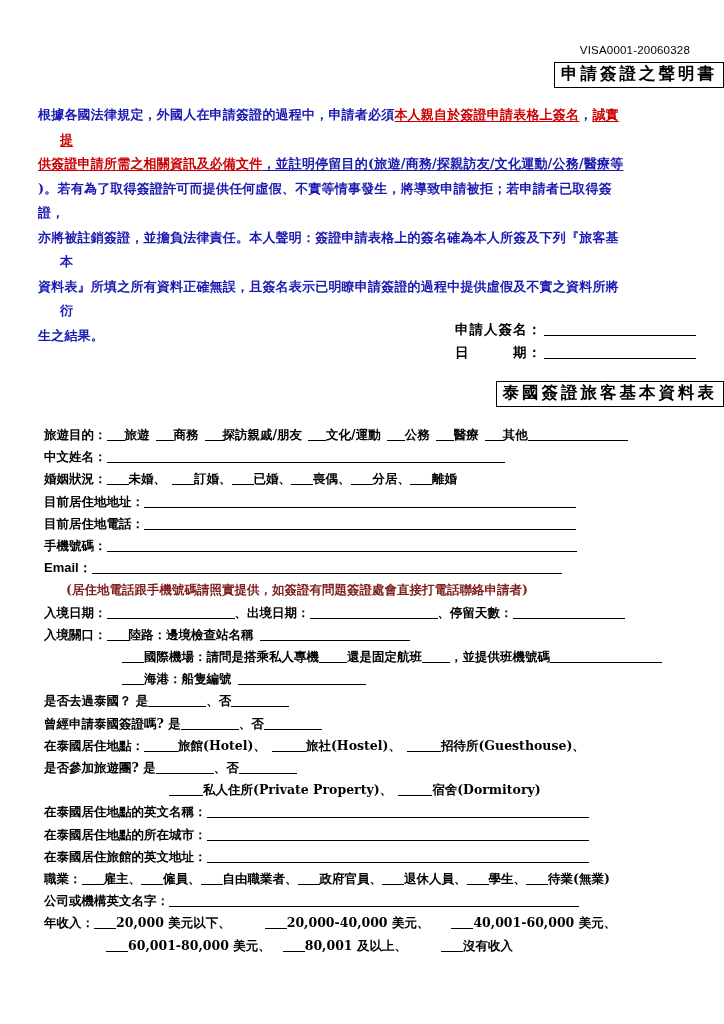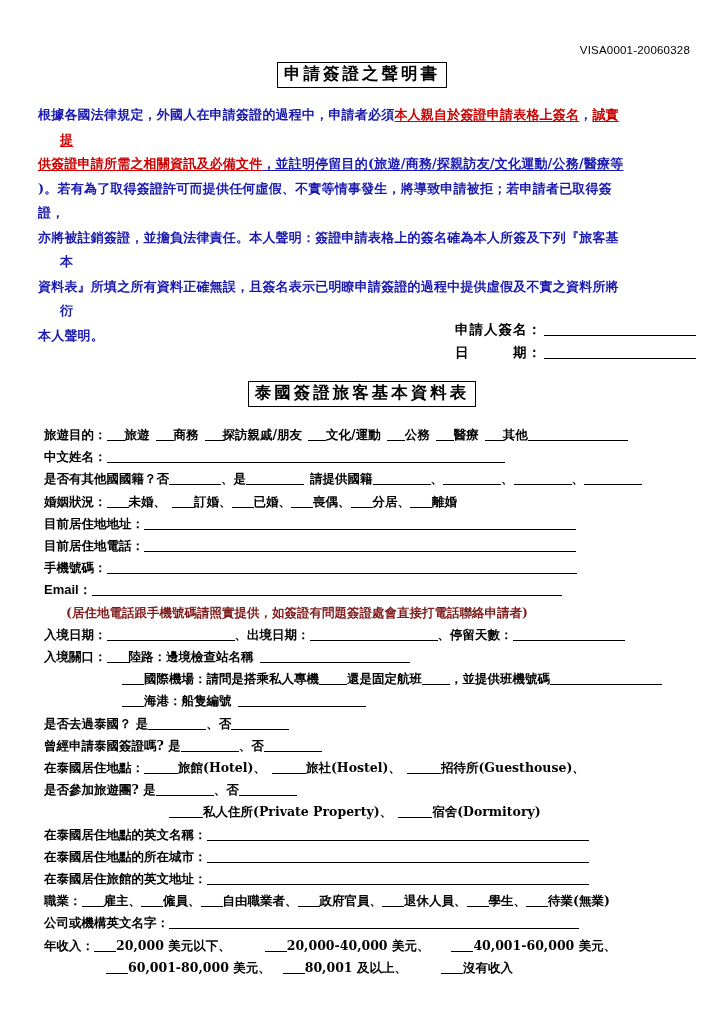--- a/index.html
+++ b/index.html
@@ -29,21 +29,21 @@
     top: 44px;
     right: 34px;
     font-family: "Liberation Sans", sans-serif;
     font-size: 11.5px;
     letter-spacing: 0.2px;
     color: #000;
   }
 
   
   .title-wrap {
-    text-align: center;
+    text-align: right;
   }
   .boxed-title {
     display: inline-block;
     border: 1.2px solid #000;
     padding: 2px 6px 3px 6px;
     font-family: "DejaVu Serif", "Liberation Serif", serif;
     font-weight: bold;
     font-size: 16.5px;
     letter-spacing: 3px;
     line-height: 1.15;
@@ -193,39 +193,38 @@
   <div class="declaration">
     <span class="ln"><span>根據各國法律規定，外國人在申請簽證的過程中，申請者必須</span><span class="rd">本人親自於簽證申請表格上簽名</span><span>，</span><span class="rd">誠實</span></span>
     <span class="ln indent"><span class="rd">提</span></span>
     <span class="ln"><span class="rd">供簽證申請所需之相關資訊及必備文件</span><span class="bl-u">，並註明停留目的(旅遊/商務/探親訪友/文化運動/公務/醫療等</span></span>
     <span class="ln">)。若有為了取得簽證許可而提供任何虛假、不實等情事發生，將導致申請被拒；若申請者已取得簽</span>
     <span class="ln">證，</span>
     <span class="ln">亦將被註銷簽證，並擔負法律責任。本人聲明：簽證申請表格上的簽名確為本人所簽及下列『旅客基</span>
     <span class="ln indent">本</span>
     <span class="ln">資料表』所填之所有資料正確無誤，且簽名表示已明瞭申請簽證的過程中提供虛假及不實之資料所將</span>
     <span class="ln indent">衍</span>
-    <span class="ln">本人聲明。</span>
+    <span class="ln">生之結果。</span>
   </div>
 
   <div class="sig-block">
     <span class="sig-row"><span class="sig-label">申請人簽名：</span><span class="sig-line"></span></span>
     <span class="sig-row"><span class="sig-label">日　　　期：</span><span class="sig-line"></span></span>
   </div>
 
   <div class="title2-pos title-wrap">
     <span class="boxed-title">泰國簽證旅客基本資料表</span>
   </div>
 
   <div class="form">
 
     <span class="frow"><span>旅遊目的：</span><span class="u w18"></span><span>旅遊</span><span class="sp-s"></span><span class="u w18"></span><span>商務</span><span class="sp-s"></span><span class="u w18"></span><span>探訪親戚/朋友</span><span class="sp-s"></span><span class="u w18"></span><span>文化/運動</span><span class="sp-s"></span><span class="u w18"></span><span>公務</span><span class="sp-s"></span><span class="u w18"></span><span>醫療</span><span class="sp-s"></span><span class="u w18"></span><span>其他</span><span class="u w100"></span></span>
 
     <span class="frow"><span>中文姓名：</span><span class="u fill1"></span></span>
 
-    <span class="frow"><span>是否有其他國國籍？否</span><span class="u w52"></span><span>、是</span><span class="u w58"></span><span class="sp-s"></span><span>請提供國籍</span><span class="u w58"></span><span>、</span><span class="u w58"></span><span>、</span><span class="u w58"></span><span>、</span><span class="u w58"></span></span>
 
     <span class="frow"><span>婚姻狀況：</span><span class="u w22"></span><span>未婚</span><span>、</span><span class="sp-s"></span><span class="u w22"></span><span>訂婚</span><span>、</span><span class="u w22"></span><span>已婚</span><span>、</span><span class="u w22"></span><span>喪偶</span><span>、</span><span class="u w22"></span><span>分居</span><span>、</span><span class="u w22"></span><span>離婚</span></span>
 
     <span class="frow"><span>目前居住地地址：</span><span class="u fill3"></span></span>
 
     <span class="frow"><span>目前居住地電話：</span><span class="u fill3"></span></span>
 
     <span class="frow"><span>手機號碼：</span><span class="u fill4"></span></span>
 
     <span class="frow"><span class="enserif">Email：</span><span class="u fill4"></span></span>

